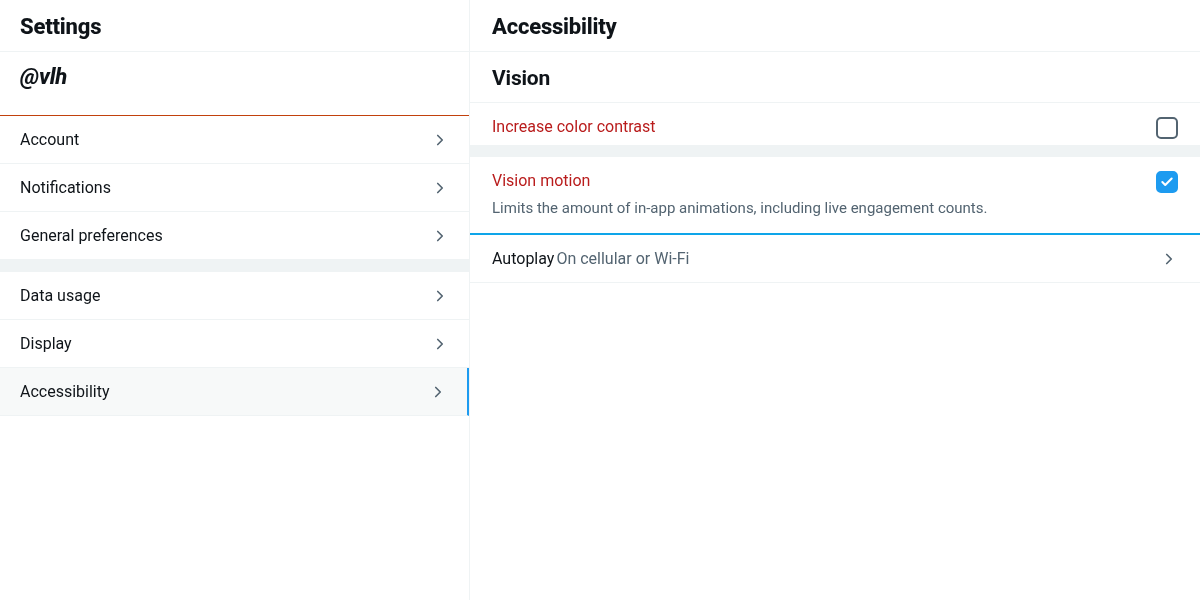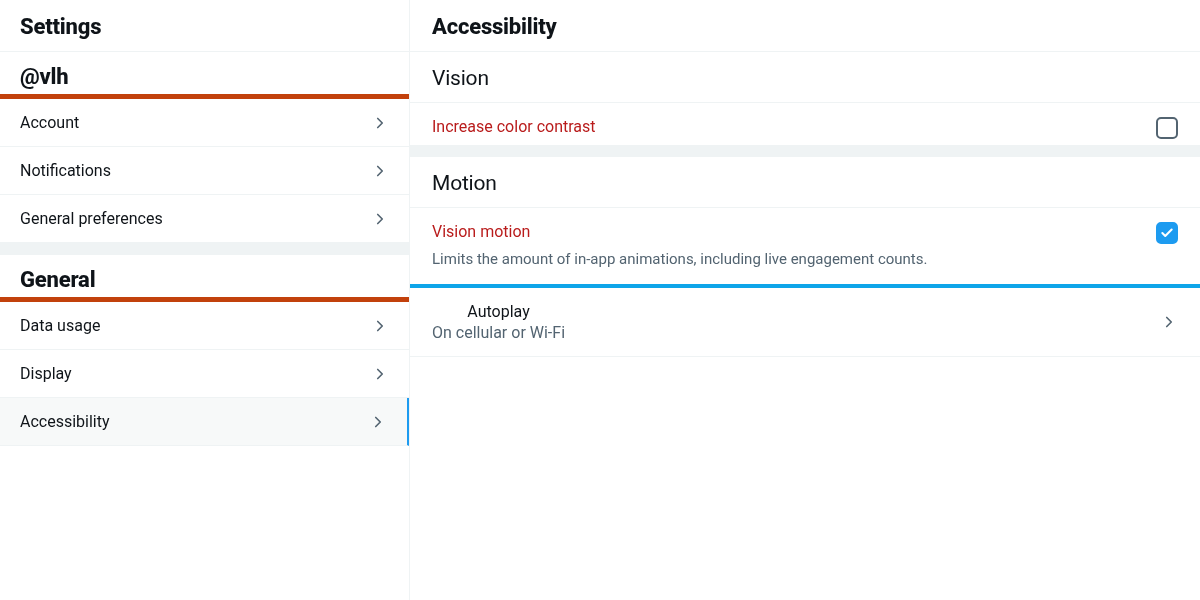--- a/index.html
+++ b/index.html
@@ -9,42 +9,43 @@
     }
     body {
       font-family: -apple-system, BlinkMacSystemFont, "Segoe UI", Roboto, Helvetica, Arial, sans-serif;
       background: #fff;
       color: #0f1419;
       width: 1200px;
       height: 600px;
       display: flex;
     }
     .sidebar {
-      width: 410px;
+      width: 470px;
       border-right: 1px solid #eff3f4;
       display: flex;
       flex-direction: column;
     }
     .main {
       flex: 1;
       display: flex;
       flex-direction: column;
     }
     .header {
       padding: 14px 20px 12px 20px;
       border-bottom: 1px solid #eff3f4;
     }
     .header h1 {
       font-size: 22px;
       font-weight: 800;
       letter-spacing: -0.2px;
     }
     .section-head {
-      padding: 12px 20px 5px 20px;
-      border-bottom: 5px solid #c2410c;
+      padding: 12px 20px 26px 20px;
+      border-bottom: 1px solid #c2410c;
+      font-style: italic;
     }
     .section-head h2 {
       font-size: 22px;
       font-weight: 800;
       letter-spacing: -0.2px;
     }
     .nav-item {
       display: flex;
       align-items: center;
       justify-content: space-between;
@@ -72,38 +73,38 @@
     }
     .main .header {
       padding: 14px 20px 12px 22px;
     }
     .group-title {
       padding: 14px 22px 12px 22px;
       border-bottom: 1px solid #eff3f4;
     }
     .group-title h3 {
       font-size: 21px;
-      font-weight: 400;
+      font-weight: 700;
       letter-spacing: -0.2px;
     }
     .setting-row {
       display: flex;
       justify-content: space-between;
       align-items: flex-start;
       padding: 14px 22px 6px 22px;
     }
     .setting-row .label {
       font-size: 16px;
       color: #b91c1c;
     }
     .setting-desc {
       padding: 0 22px 16px 22px;
       font-size: 15px;
       color: #536471;
-      border-bottom: 4px solid #0ea5e9;
+      border-bottom: 2px solid #0ea5e9;
     }
     .setting-desc.with-gap {
       border-bottom: none;
     }
     .checkbox {
       width: 22px;
       height: 22px;
       border: 2px solid #536471;
       border-radius: 5px;
       flex-shrink: 0;
@@ -124,21 +125,20 @@
     .link-row {
       display: flex;
       justify-content: space-between;
       align-items: center;
       padding: 14px 22px;
       border-bottom: 1px solid #eff3f4;
       cursor: pointer;
     }
     .link-row .texts {
       display: flex;
-      flex-direction: column;
       gap: 2px;
       text-align: center;
     }
     .link-row .title {
       font-size: 16px;
       color: #0f1419;
     }
     .link-row .sub {
       font-size: 16px;
       color: #536471;
@@ -175,23 +175,20 @@
     <span>General preferences</span>
     <span class="chevron">
       <svg width="18" height="18" viewBox="0 0 24 24" fill="none" stroke="currentColor" stroke-width="2.2" stroke-linecap="round" stroke-linejoin="round">
           <polyline points="9 18 15 12 9 6"></polyline>
         </svg>
     </span>
   </div>
 
   <div class="gap-bar"></div>
 
-  <div class="section-head">
-    <h2>General</h2>
-  </div>
 
   <div class="nav-item">
     <span>Data usage</span>
     <span class="chevron">
       <svg width="18" height="18" viewBox="0 0 24 24" fill="none" stroke="currentColor" stroke-width="2.2" stroke-linecap="round" stroke-linejoin="round">
           <polyline points="9 18 15 12 9 6"></polyline>
         </svg>
     </span>
   </div>
   <div class="nav-item">
@@ -223,23 +220,20 @@
 
   <div class="setting-row">
     <span class="label">Increase color contrast</span>
     <span class="checkbox">
       
     </span>
   </div>
 
   <div class="gap-bar"></div>
 
-  <div class="group-title">
-    <h3>Motion</h3>
-  </div>
 
   <div class="setting-row">
     <span class="label">Vision motion</span>
     <span class="checkbox checked">
       <svg width="14" height="14" viewBox="0 0 24 24" fill="none" stroke="#fff" stroke-width="3.5" stroke-linecap="round" stroke-linejoin="round">
           <polyline points="20 6 9 17 4 12"></polyline>
         </svg>
     </span>
   </div>
   <div class="setting-desc">Limits the amount of in-app animations, including live engagement counts.</div>

